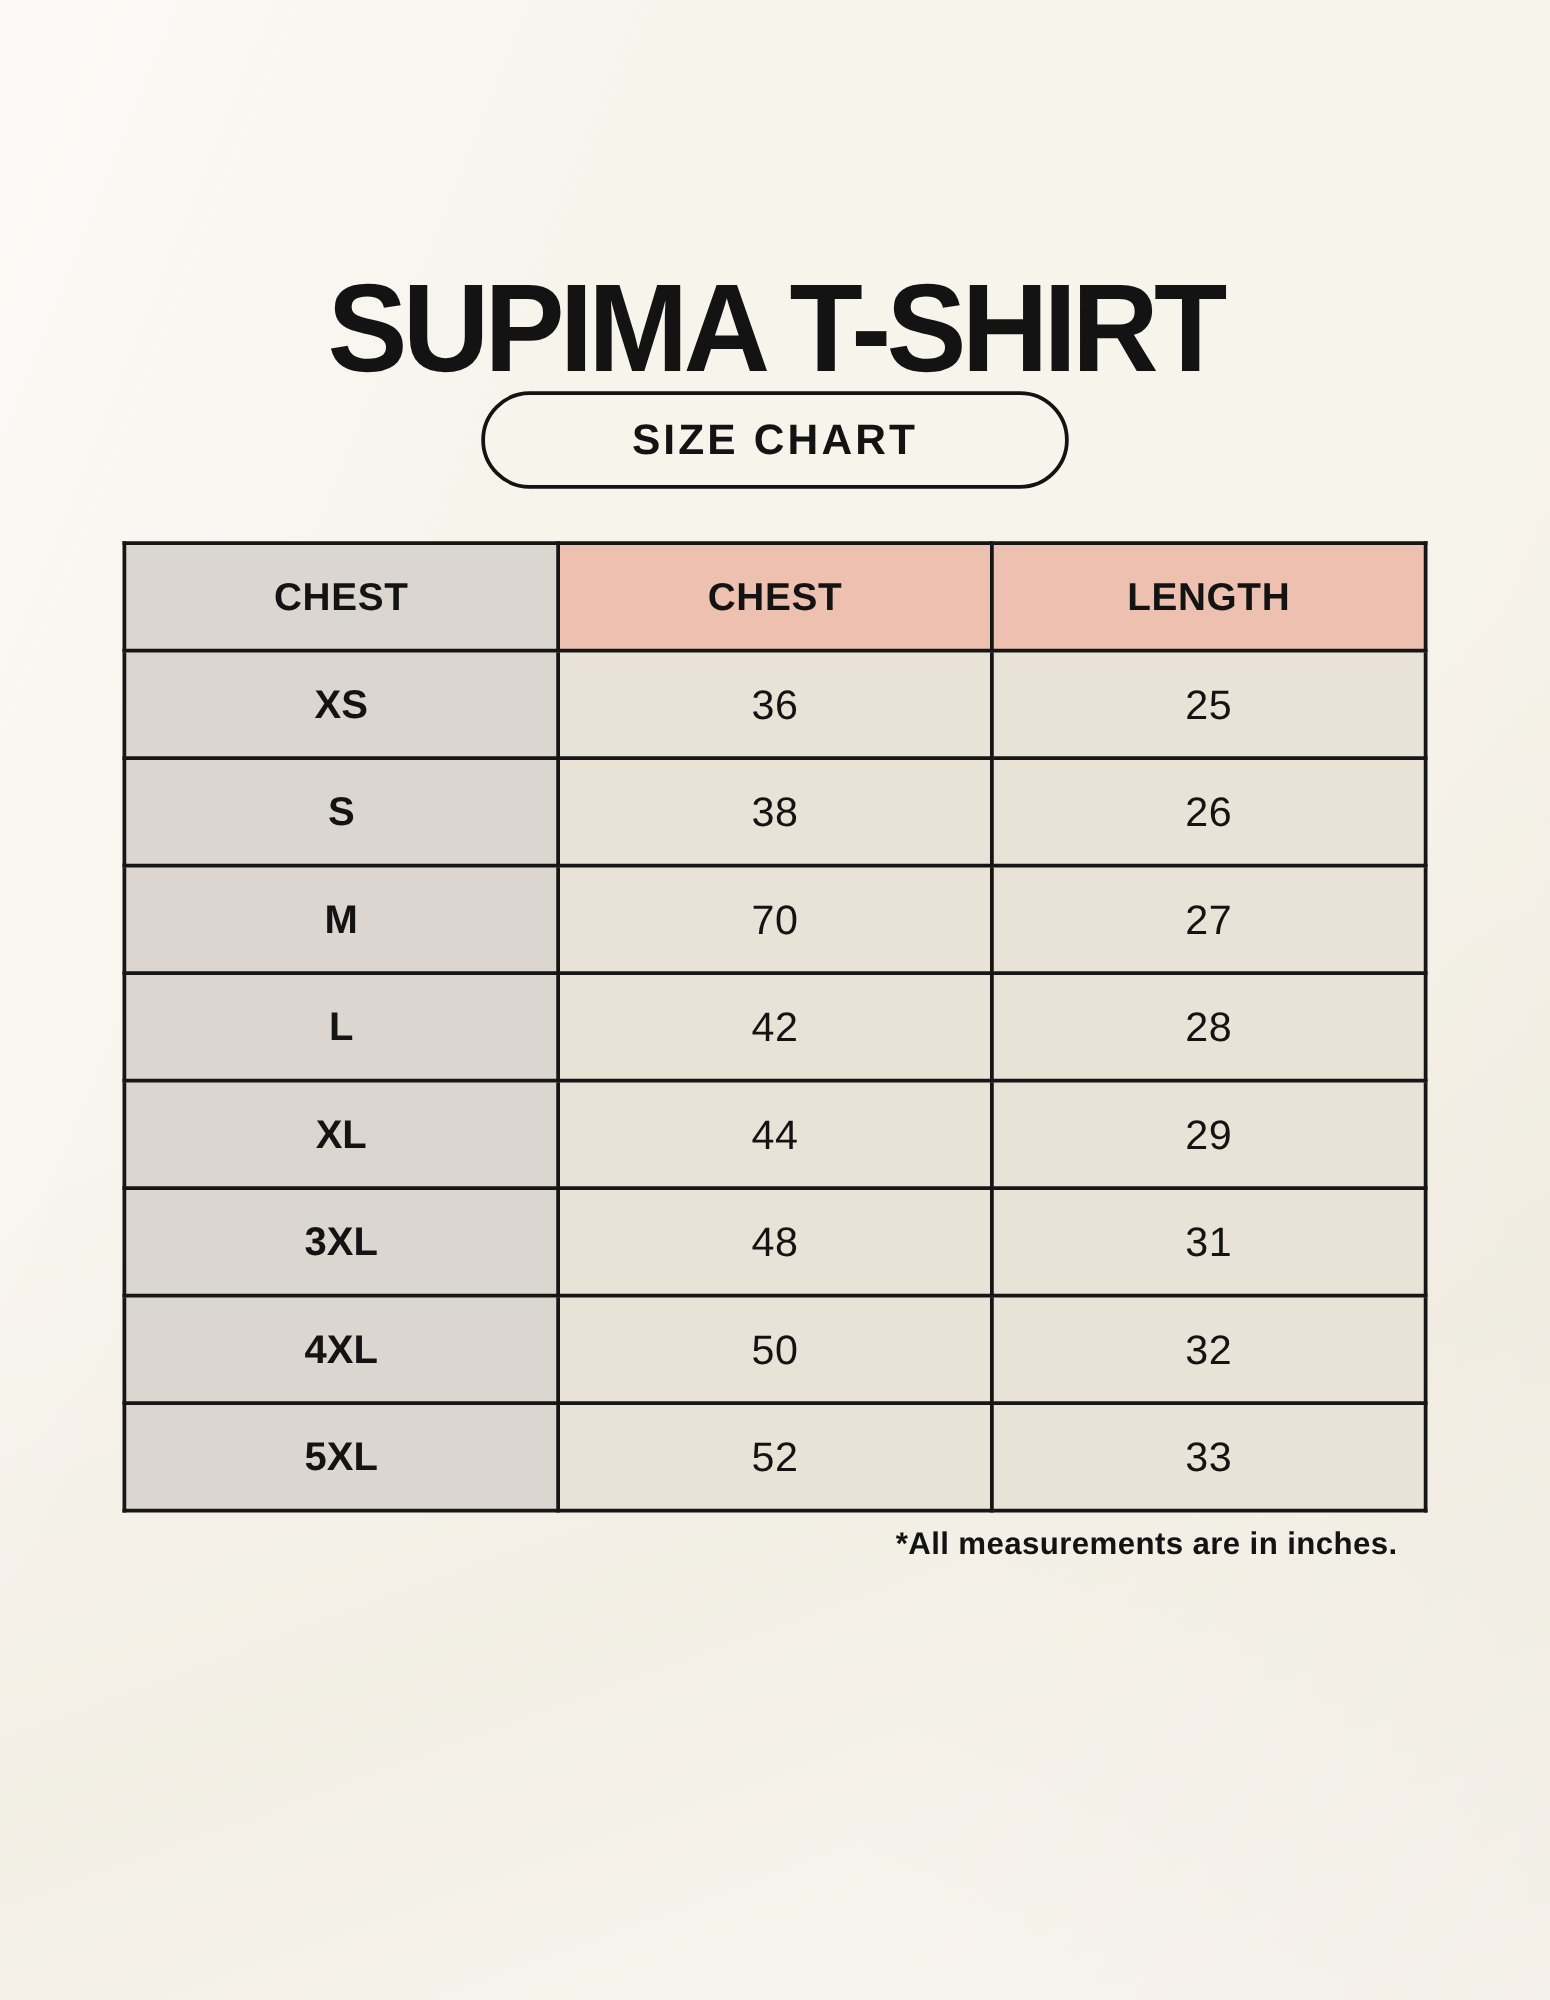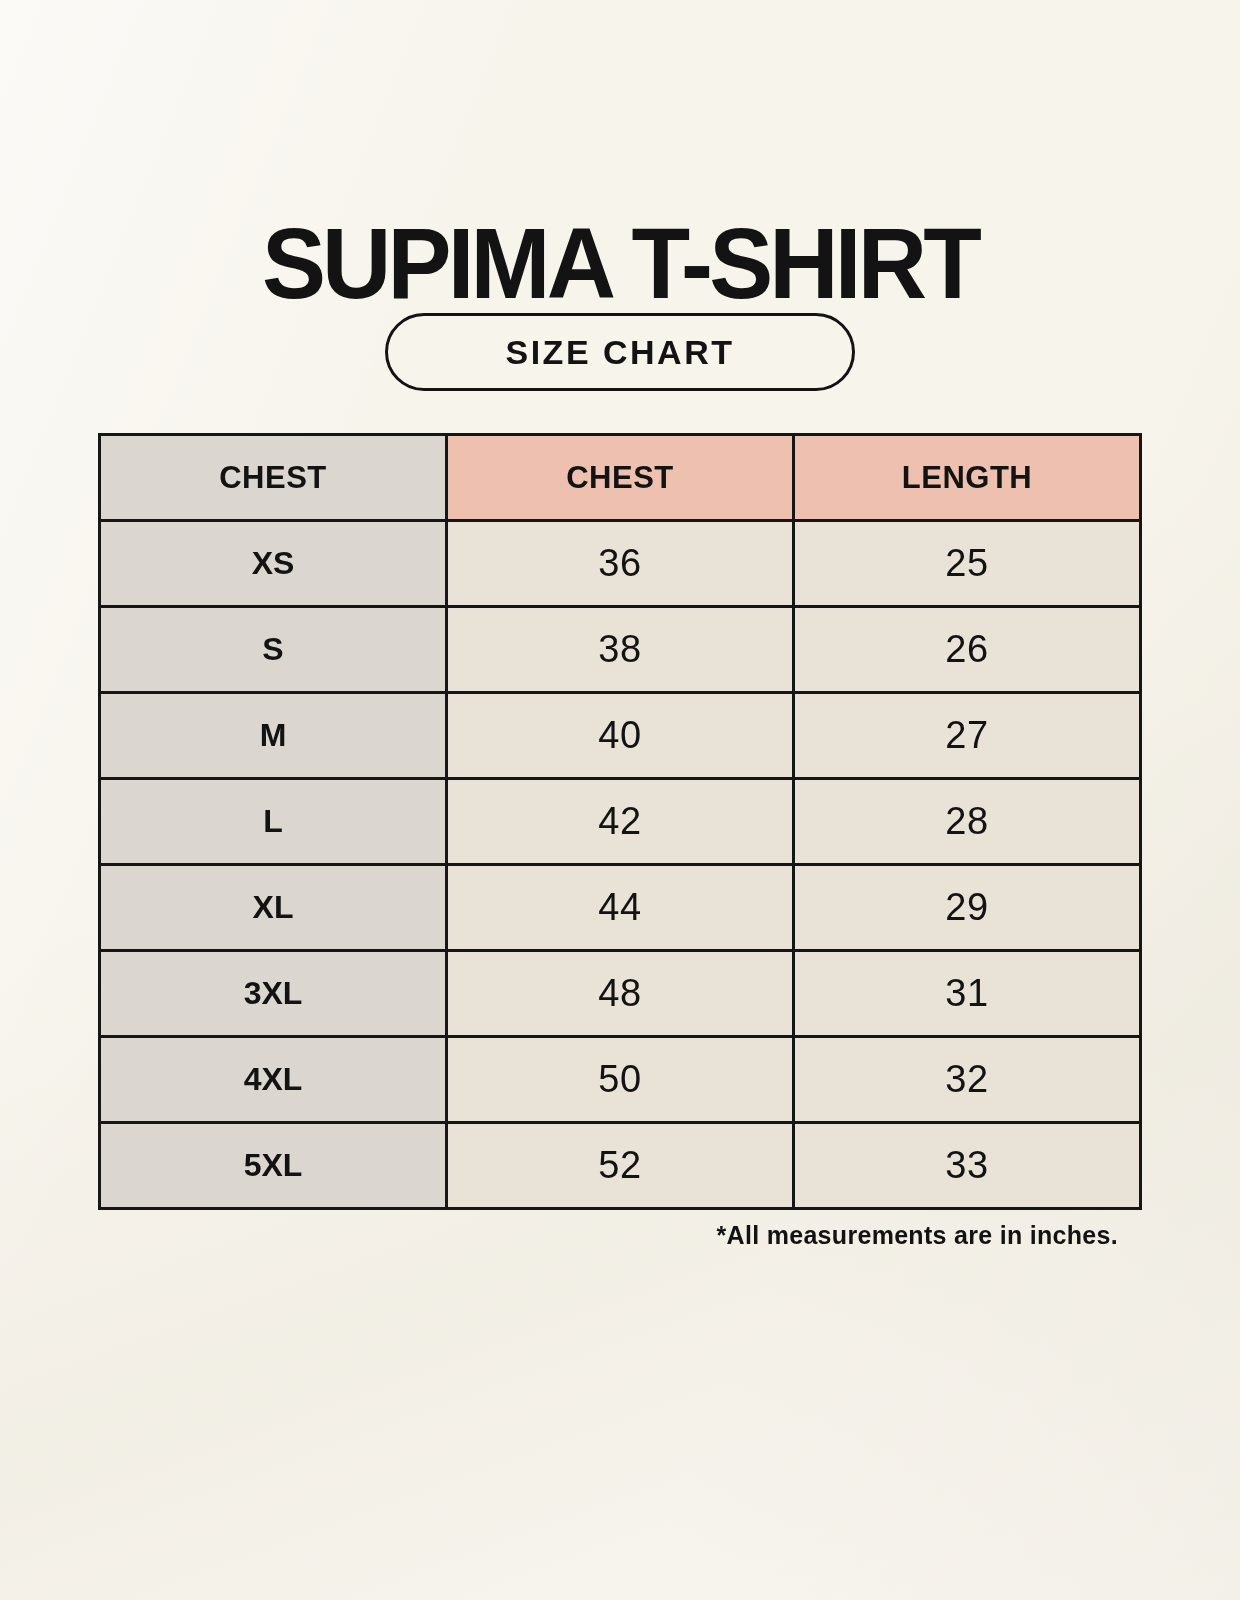--- a/index.html
+++ b/index.html
@@ -81,21 +81,21 @@
   th.col-measure {
     background: var(--pink-cell, #eec0af);
   }
   td.size-cell {
     background: var(--gray-cell, #dcd6d0);
     font-size: 32px;
     font-weight: bold;
   }
   td.num-cell {
     background: var(--cream-cell, #e9e2d6);
-    font-size: 38px;
+    font-size: 33px;
     font-weight: normal;
     letter-spacing: 0.5px;
   }
   .footnote {
     width: 1044px;
     box-sizing: border-box;
     margin-top: 11px;
     padding-right: 24px;
     text-align: right;
     font-size: 25px;
@@ -129,21 +129,21 @@
         <td class="num-cell">36</td>
         <td class="num-cell">25</td>
       </tr>
       <tr>
         <td class="size-cell">S</td>
         <td class="num-cell">38</td>
         <td class="num-cell">26</td>
       </tr>
       <tr>
         <td class="size-cell">M</td>
-        <td class="num-cell">40</td>
+        <td class="num-cell">70</td>
         <td class="num-cell">27</td>
       </tr>
       <tr>
         <td class="size-cell">L</td>
         <td class="num-cell">42</td>
         <td class="num-cell">28</td>
       </tr>
       <tr>
         <td class="size-cell">XL</td>
         <td class="num-cell">44</td>

